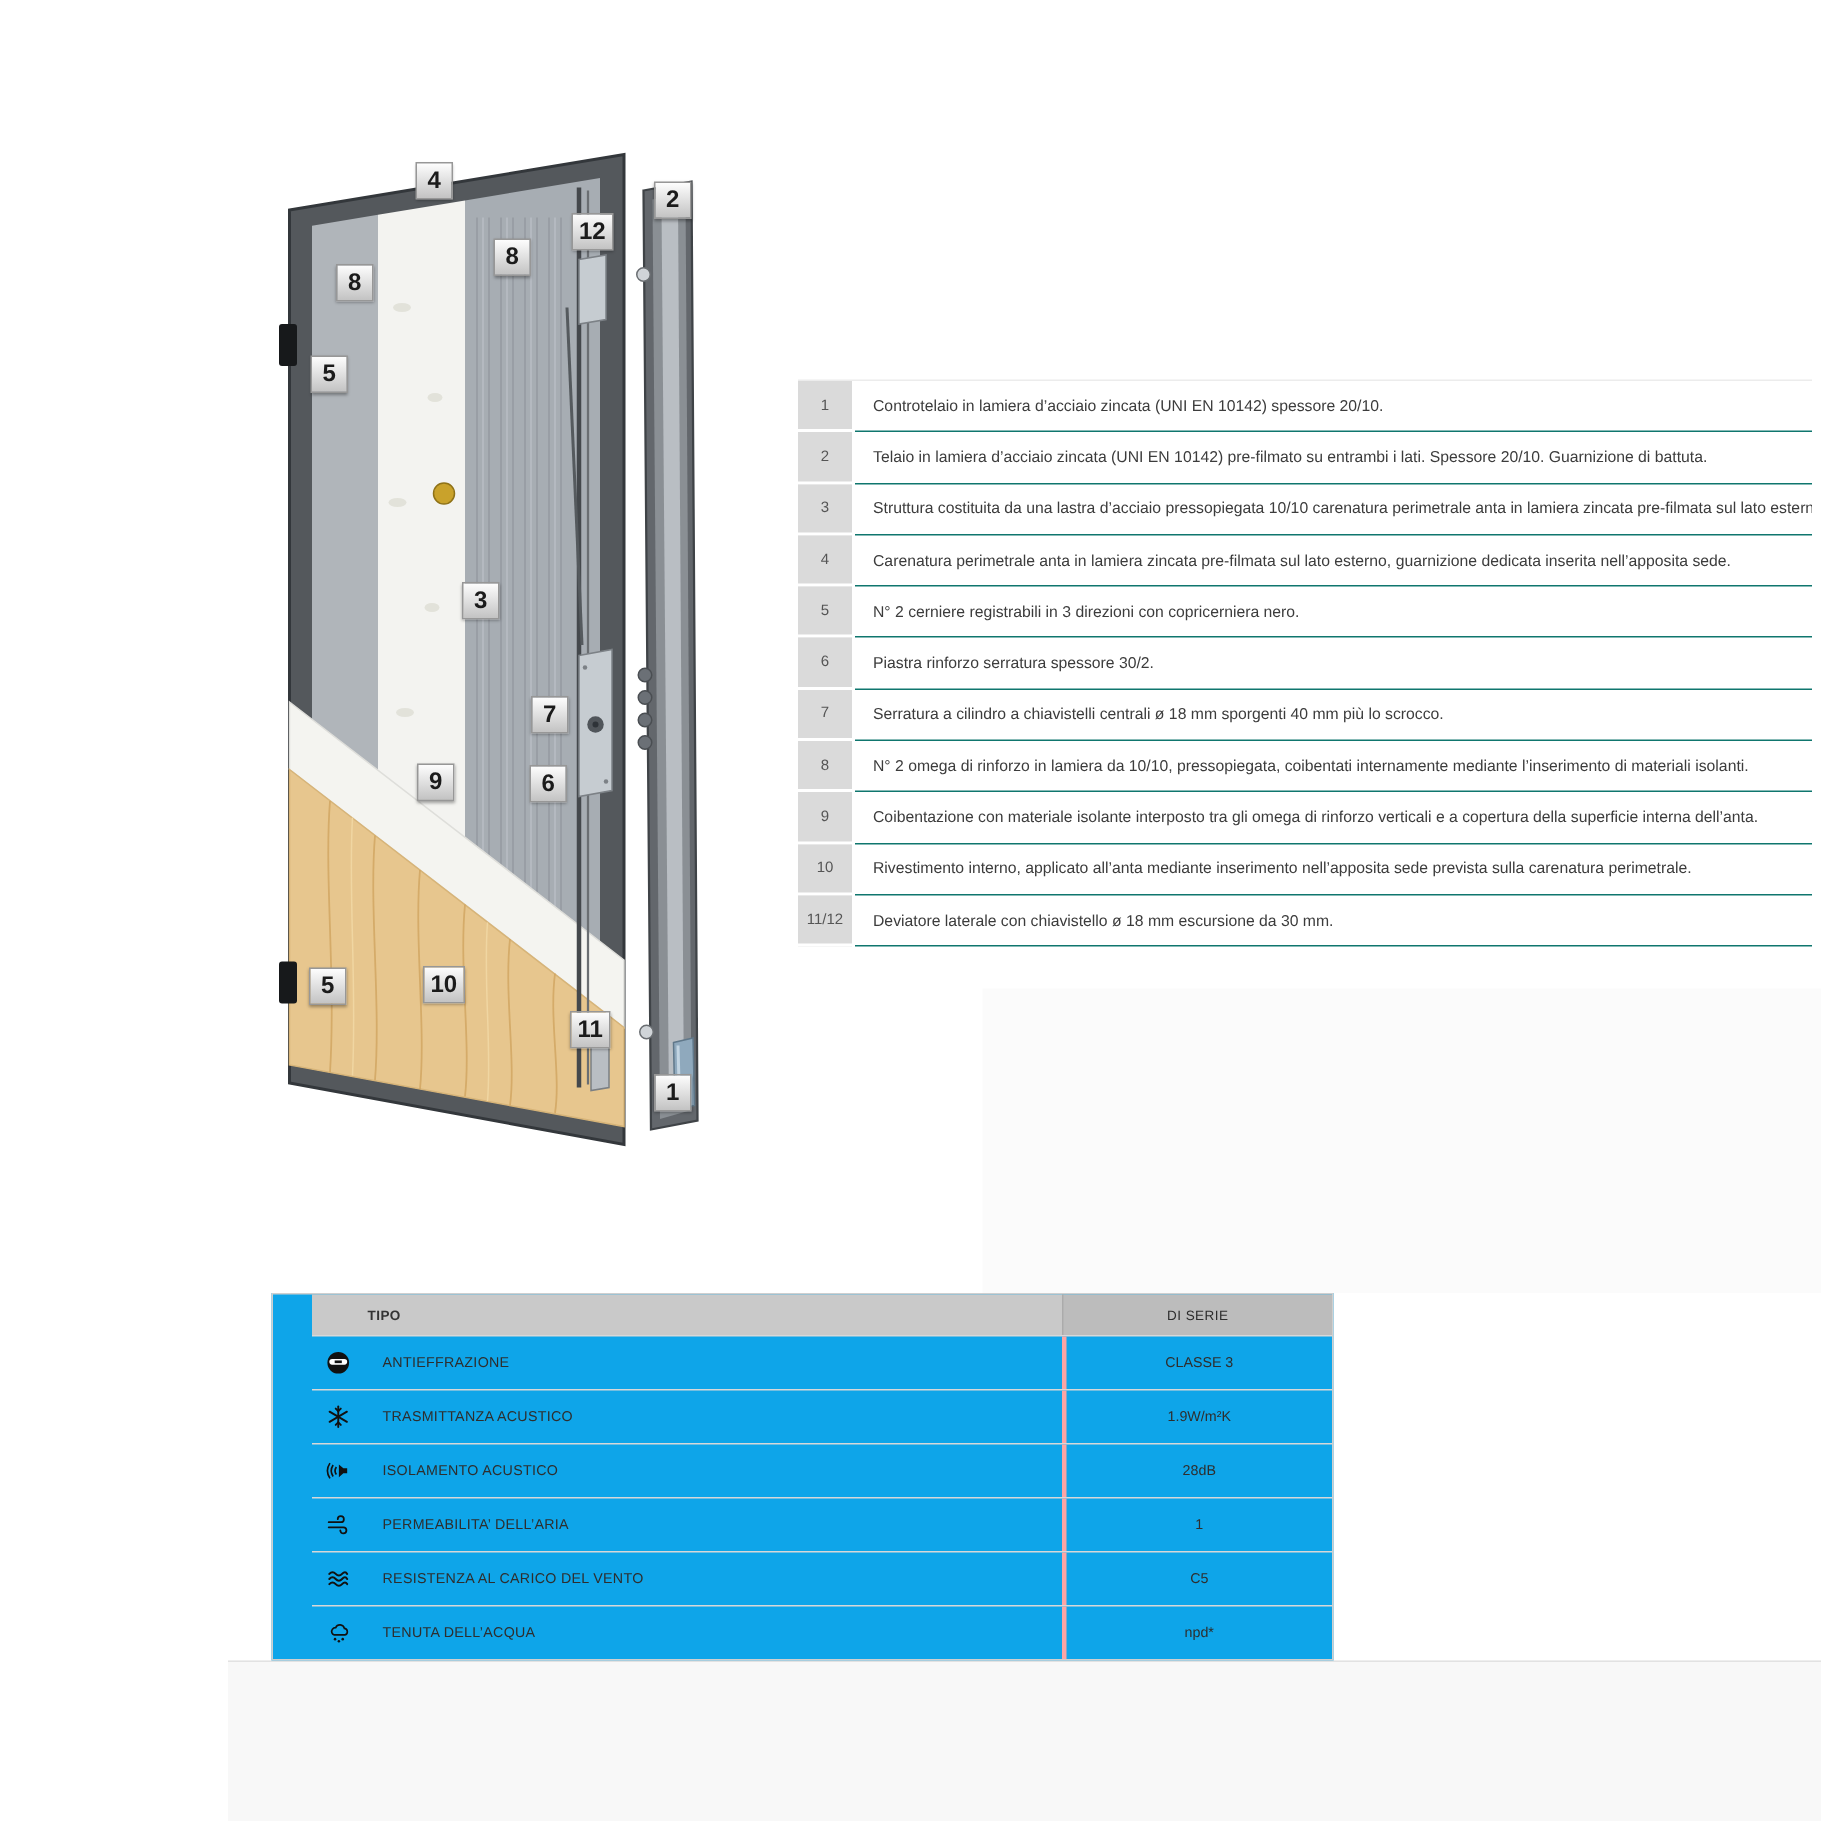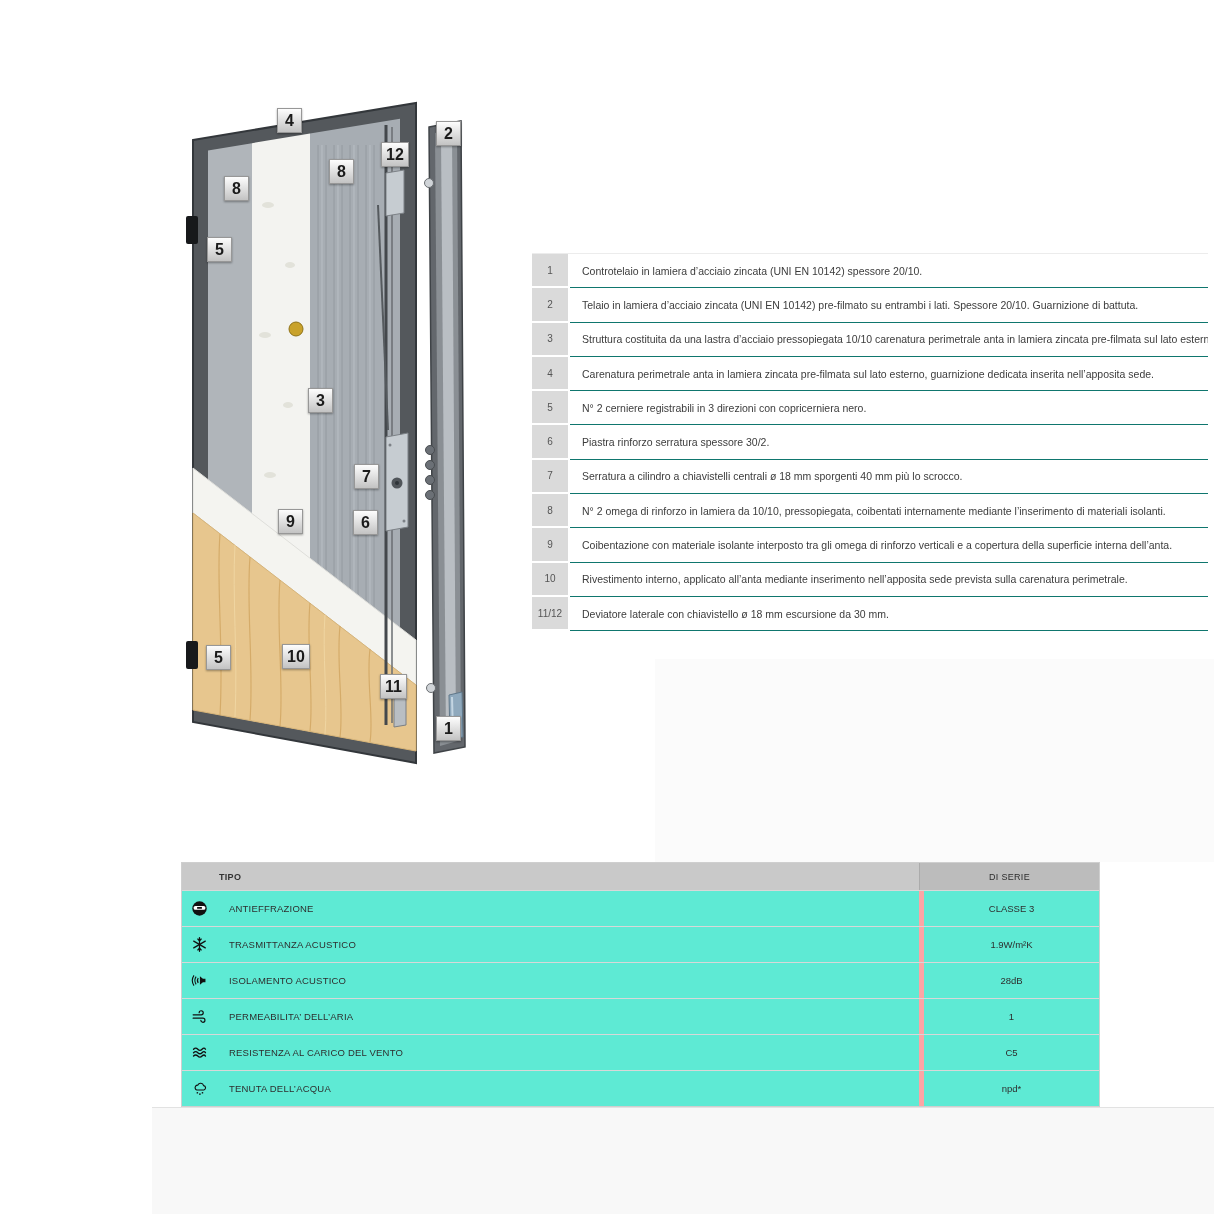--- a/index.html
+++ b/index.html
@@ -26,37 +26,37 @@
   }
   .legend-text{
     flex:1;display:flex;align-items:center;padding-left:12px;margin-left:2px;
     font-size:10.5px;color:#3c3c3c;border-bottom:1px solid #0f766e;box-sizing:border-box;
     white-space:nowrap;overflow:hidden;
   }
   
   .right-band{position:absolute;left:655px;top:659px;width:559px;height:203px;background:#fbfbfb;}
   .bottom-band{position:absolute;left:152px;top:1107px;width:1062px;height:107px;background:#f8f8f8;border-top:1px solid #e2e2e2;}
   
-  .specs{position:absolute;left:181px;top:862px;width:919px;border:1px solid #cfcfcf;box-sizing:border-box;background:#5eead4;}
+  .specs{position:absolute;left:181px;top:862px;width:708px;border:1px solid #cfcfcf;box-sizing:border-box;background:#0ea5e9;padding-left:26px;}
   .specs-header{display:flex;height:27px;}
   .specs-header .hdr-label{
     flex:1;display:flex;align-items:center;padding-left:37px;background:#c9c9c9;
     font-size:9px;font-weight:700;color:#333;letter-spacing:.3px;
   }
   .specs-header .hdr-value{
     width:180px;flex:0 0 180px;display:flex;align-items:center;justify-content:center;background:#bcbcbc;
     font-size:9px;font-weight:400;color:#2d2d2d;letter-spacing:.3px;border-left:1px solid #ababab;box-sizing:border-box;
   }
   .spec-row{display:flex;height:35px;border-top:1px solid #d8d8d8;}
   .spec-label-cell{flex:1;display:flex;align-items:center;gap:20px;padding-left:8px;}
   .spec-icon{width:19px;height:19px;display:inline-flex;align-items:center;justify-content:center;flex:0 0 19px;}
   .spec-label{font-size:9.5px;color:#2e2e2e;letter-spacing:.2px;}
   .spec-value{
     width:180px;flex:0 0 180px;display:flex;align-items:center;justify-content:center;
-    font-size:9.5px;color:#2e2e2e;border-left:5px solid #fca5a5;box-sizing:border-box;
+    font-size:9.5px;color:#2e2e2e;border-left:3px solid #fca5a5;box-sizing:border-box;
   }
 </style>
 </head>
 <body>
 
 <div class="door-figure">
   <svg class="door-svg" width="360" height="700" viewBox="0 0 360 700" xmlns="http://www.w3.org/2000/svg">
 
     <polygon points="279,42 311,36 315,662 284,668" fill="#63676c" stroke="#3f4347" stroke-width="1.5"></polygon>
     <polygon points="285,48 307,43 311,655 290,661" fill="#8a8f94"></polygon>

